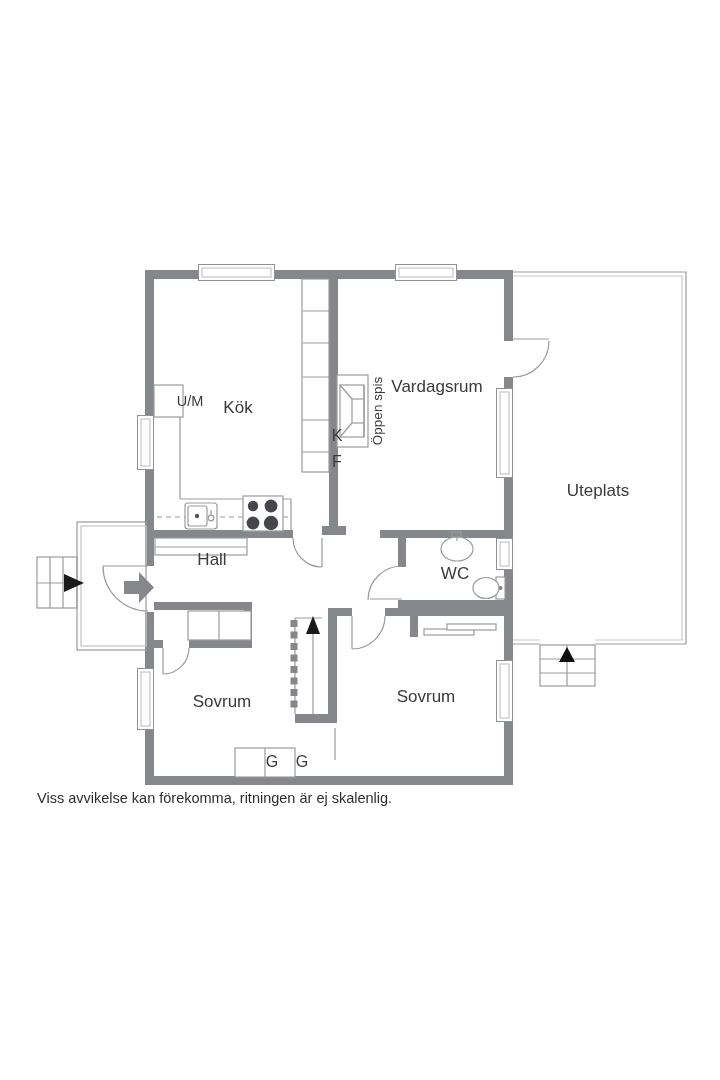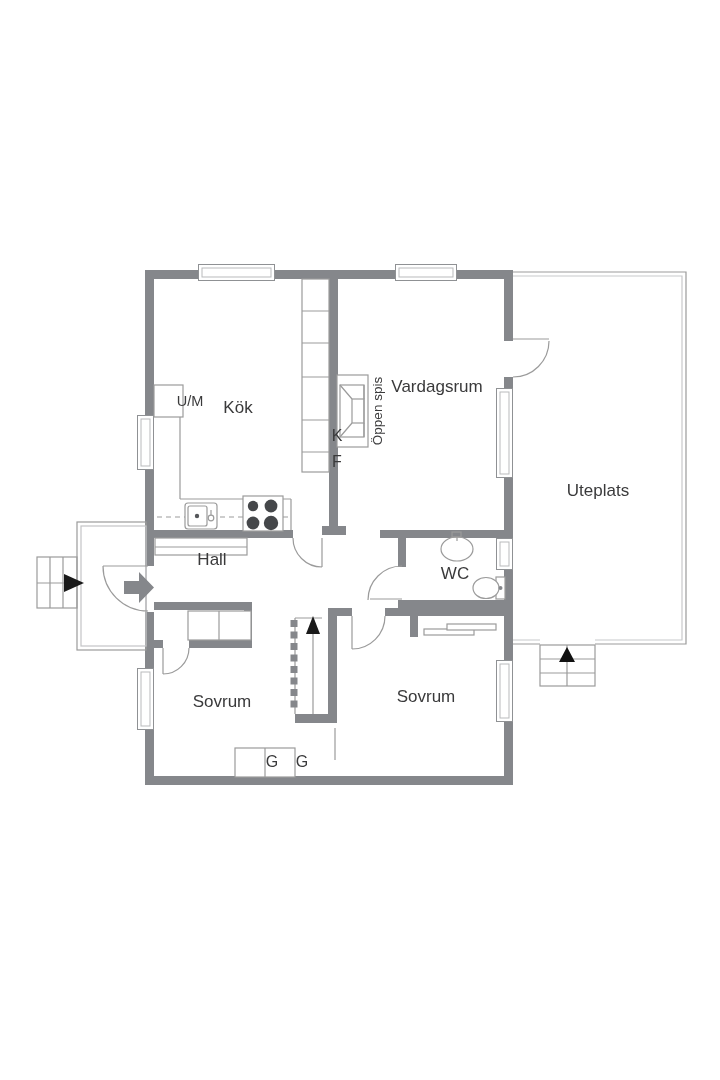--- a/index.html
+++ b/index.html
@@ -186,13 +186,14 @@
   <div class="lbl" style="left:455px;top:574px">WC</div>
   <div class="lbl" style="left:222px;top:702px">Sovrum</div>
   <div class="lbl" style="left:426px;top:697px">Sovrum</div>
   <div class="lbl rot" style="left:377px;top:411px">Öppen spis</div>
   <div class="lbl small" style="left:168px;top:401px">U/M</div>
   <div class="lbl small" style="left:315px;top:436px;font-size:16px">K</div>
   <div class="lbl small" style="left:315px;top:462px;font-size:16px">F</div>
   <div class="lbl small" style="left:250px;top:762px;font-size:16px">G</div>
   <div class="lbl small" style="left:280px;top:762px;font-size:16px">G</div>
 
+  <div class="caption">Viss avvikelse kan förekomma, ritningen är ej skalenlig.</div>
 </div>
 
 </body></html>

